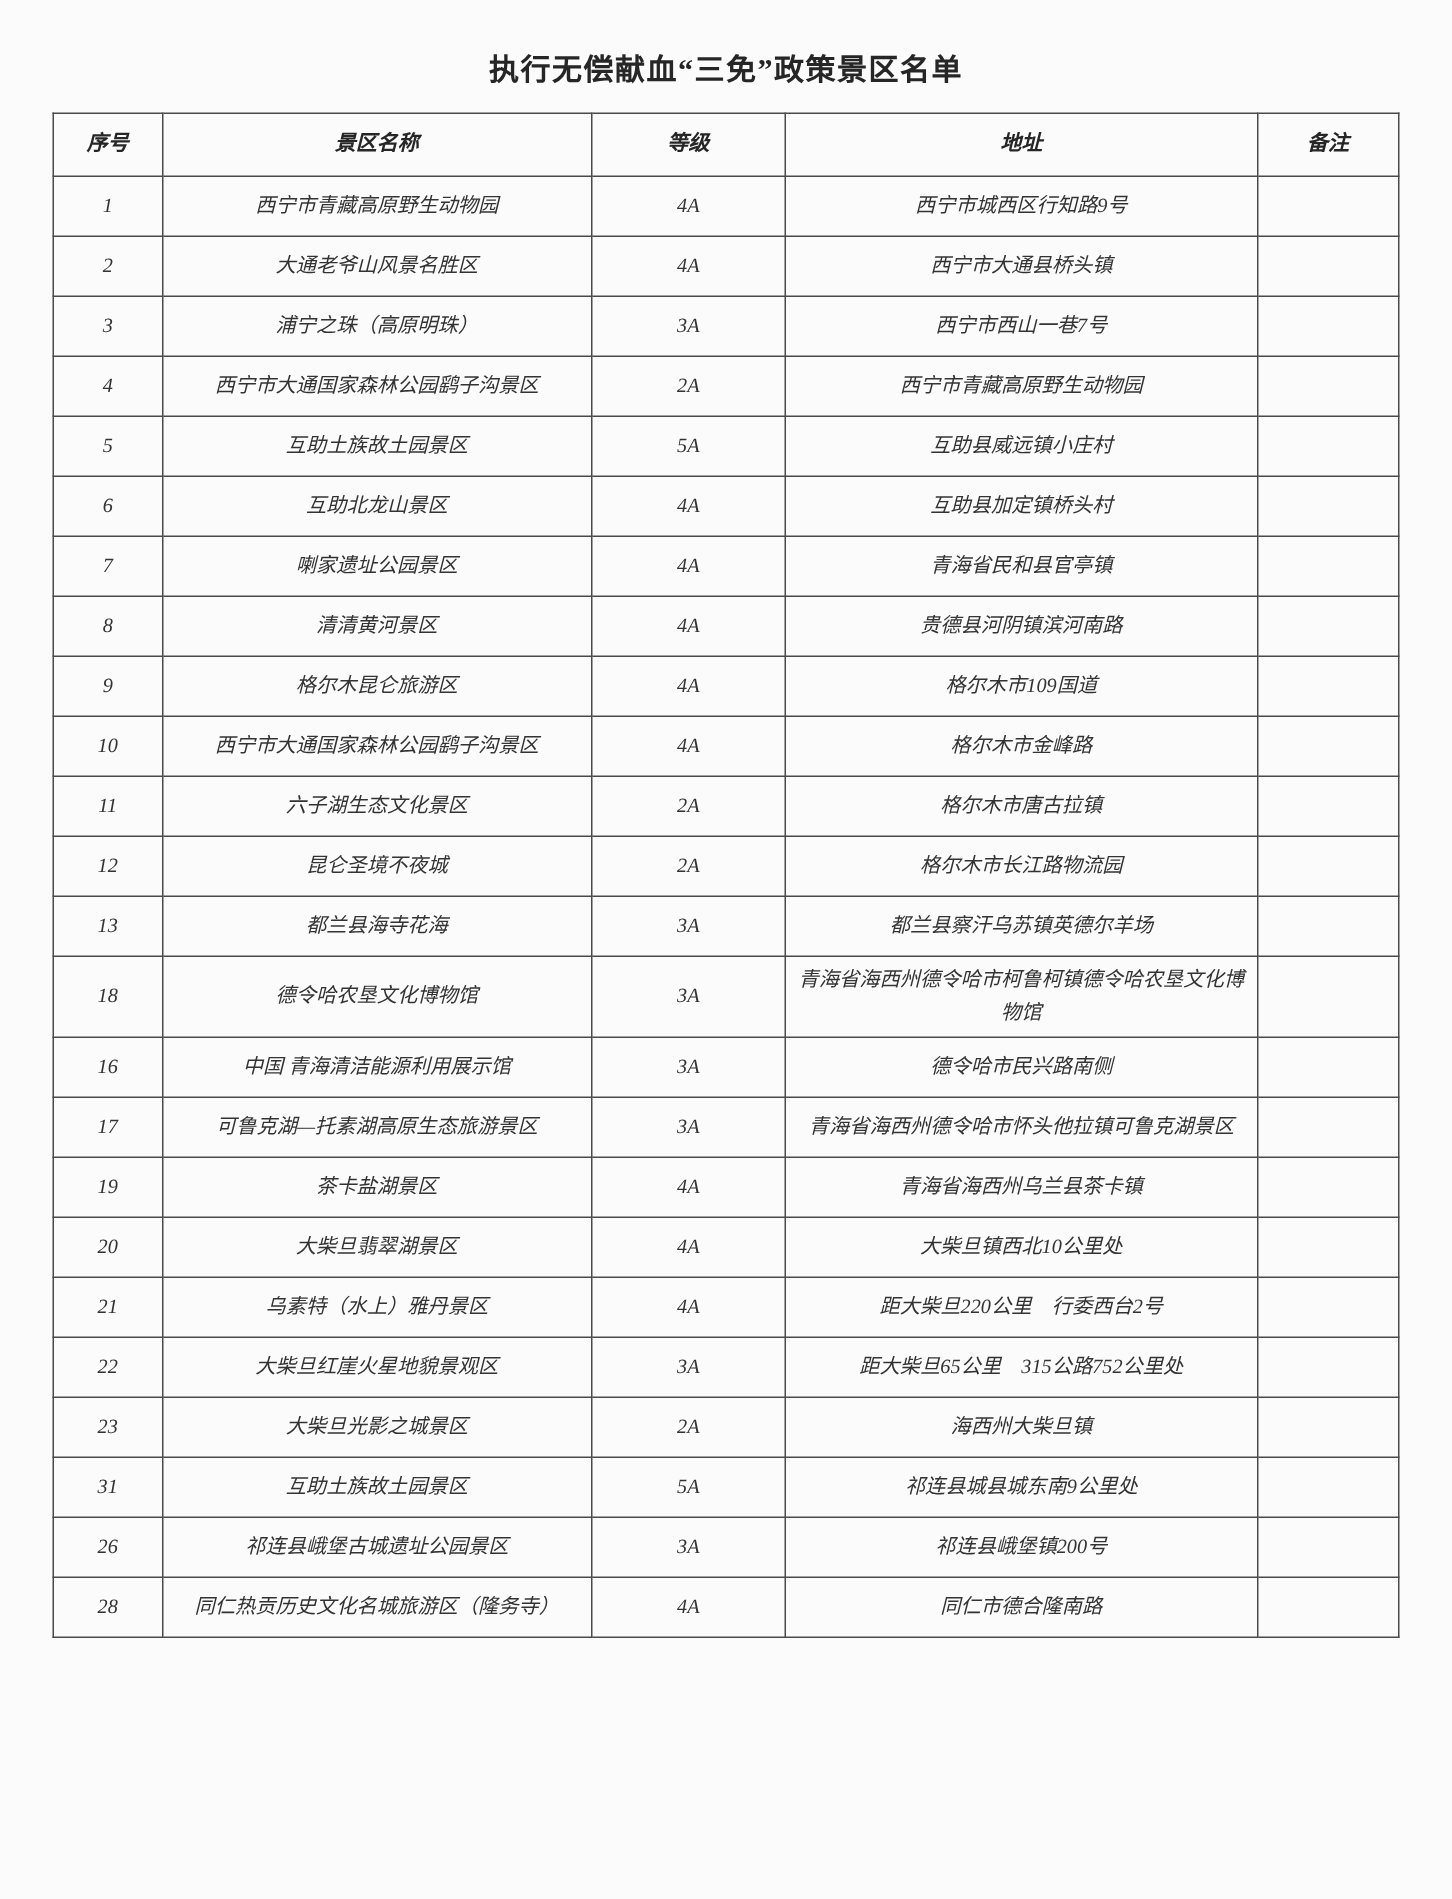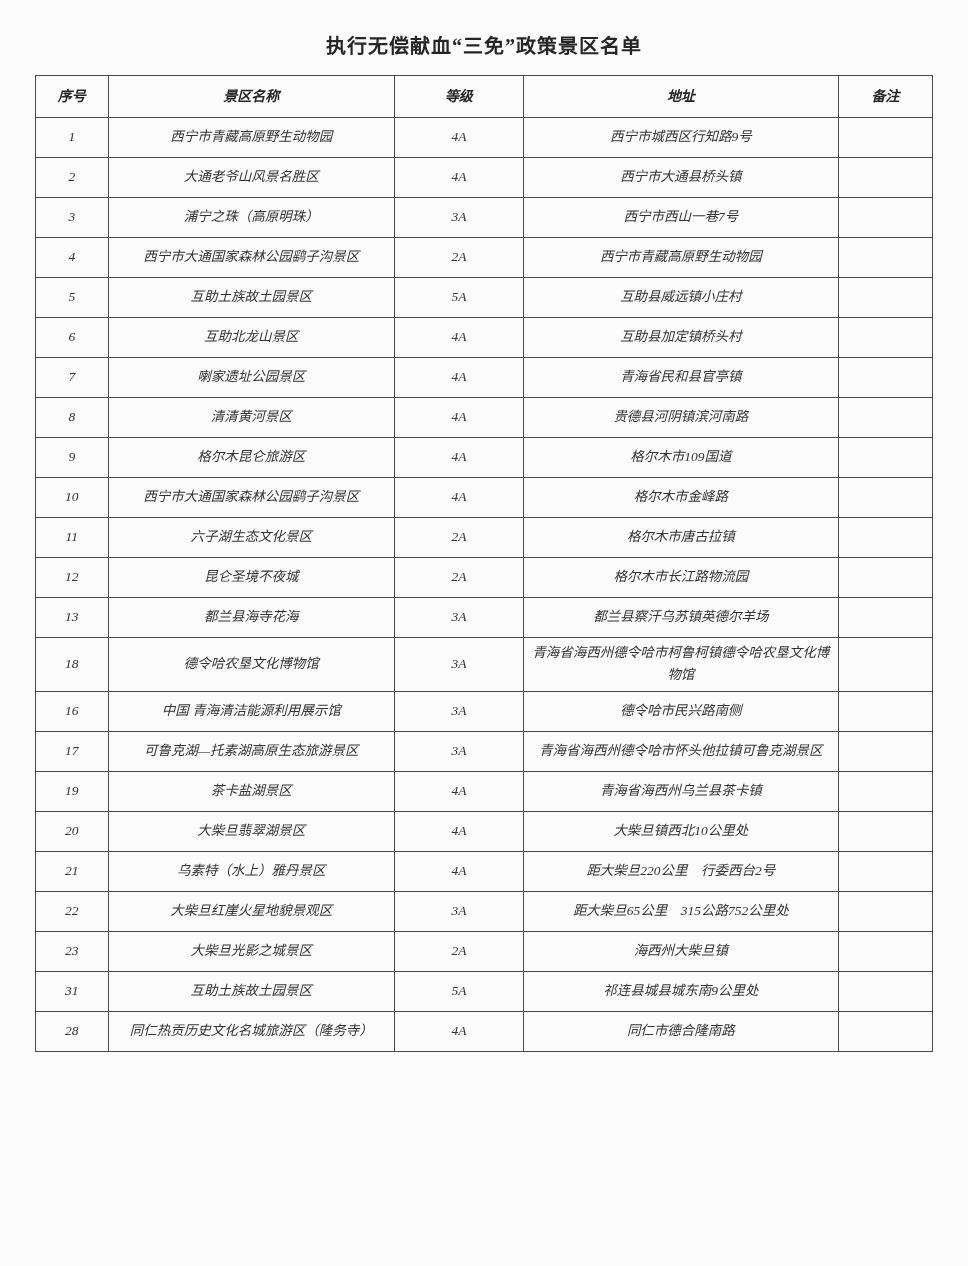--- a/index.html
+++ b/index.html
@@ -227,20 +227,27 @@
     <td></td>
   </tr>
       <tr>
     <td>31</td>
     <td>互助土族故土园景区</td>
     <td>5A</td>
     <td>祁连县城县城东南9公里处</td>
     <td></td>
   </tr>
       <tr>
+    <td>26</td>
+    <td>祁连县峨堡古城遗址公园景区</td>
+    <td>3A</td>
+    <td>祁连县峨堡镇200号</td>
+    <td></td>
+  </tr>
+      <tr>
     <td>28</td>
     <td>同仁热贡历史文化名城旅游区（隆务寺）</td>
     <td>4A</td>
     <td>同仁市德合隆南路</td>
     <td></td>
   </tr>
     </tbody>
 </table>
 
 </body></html>

